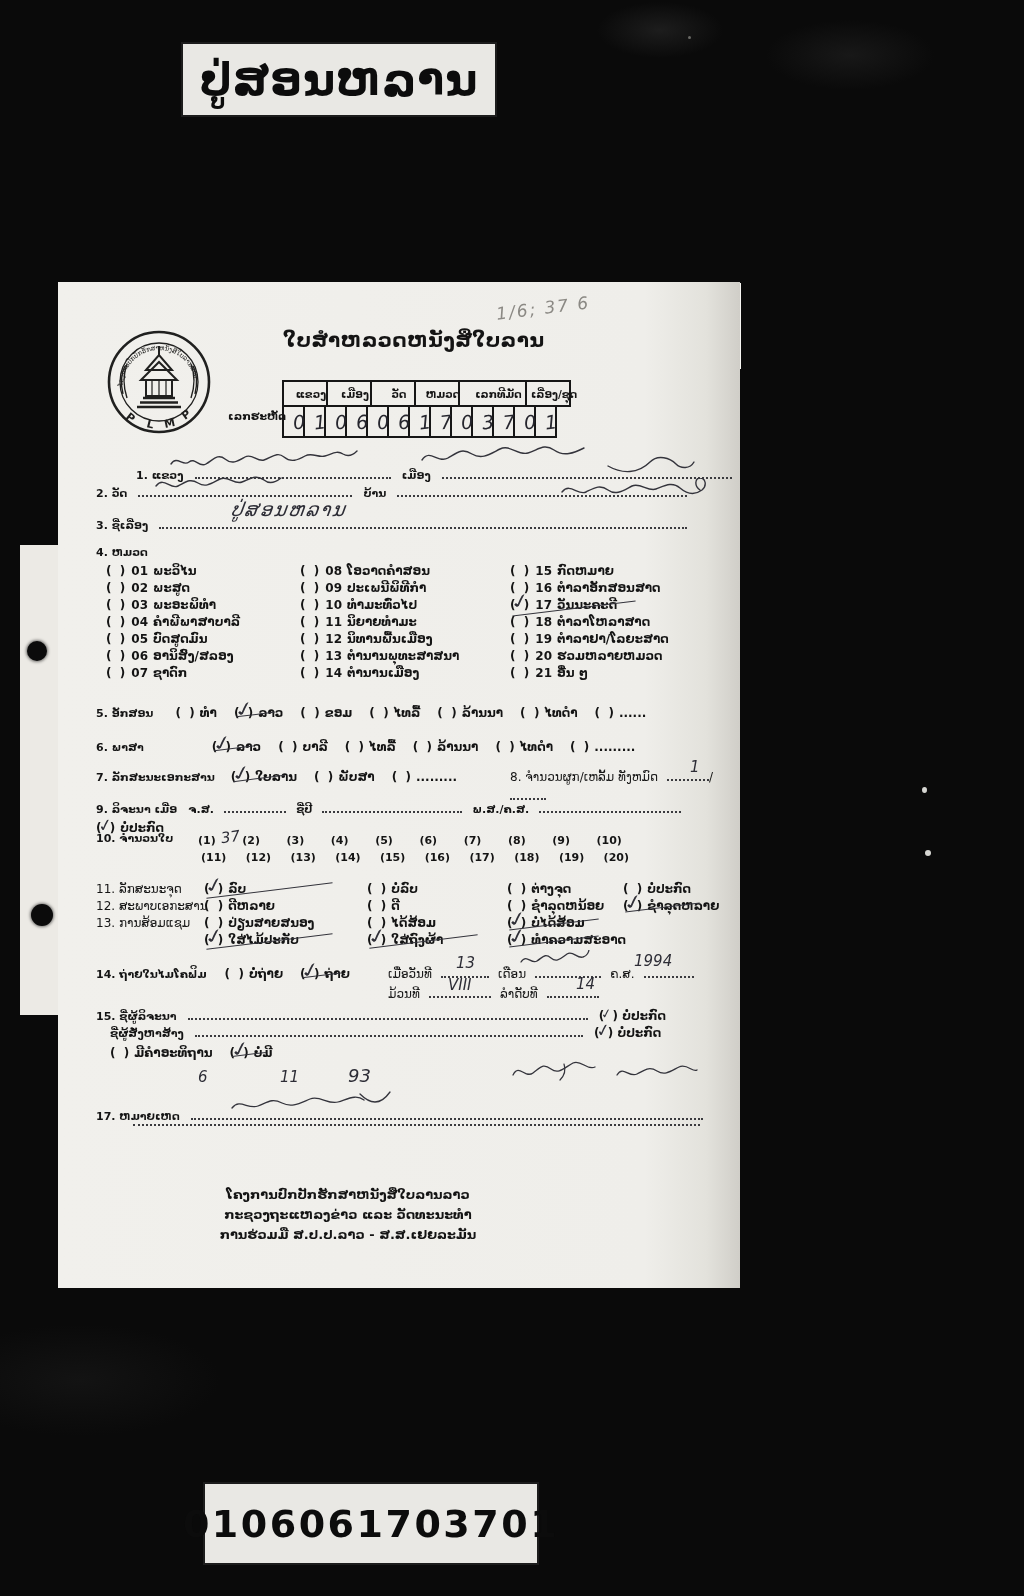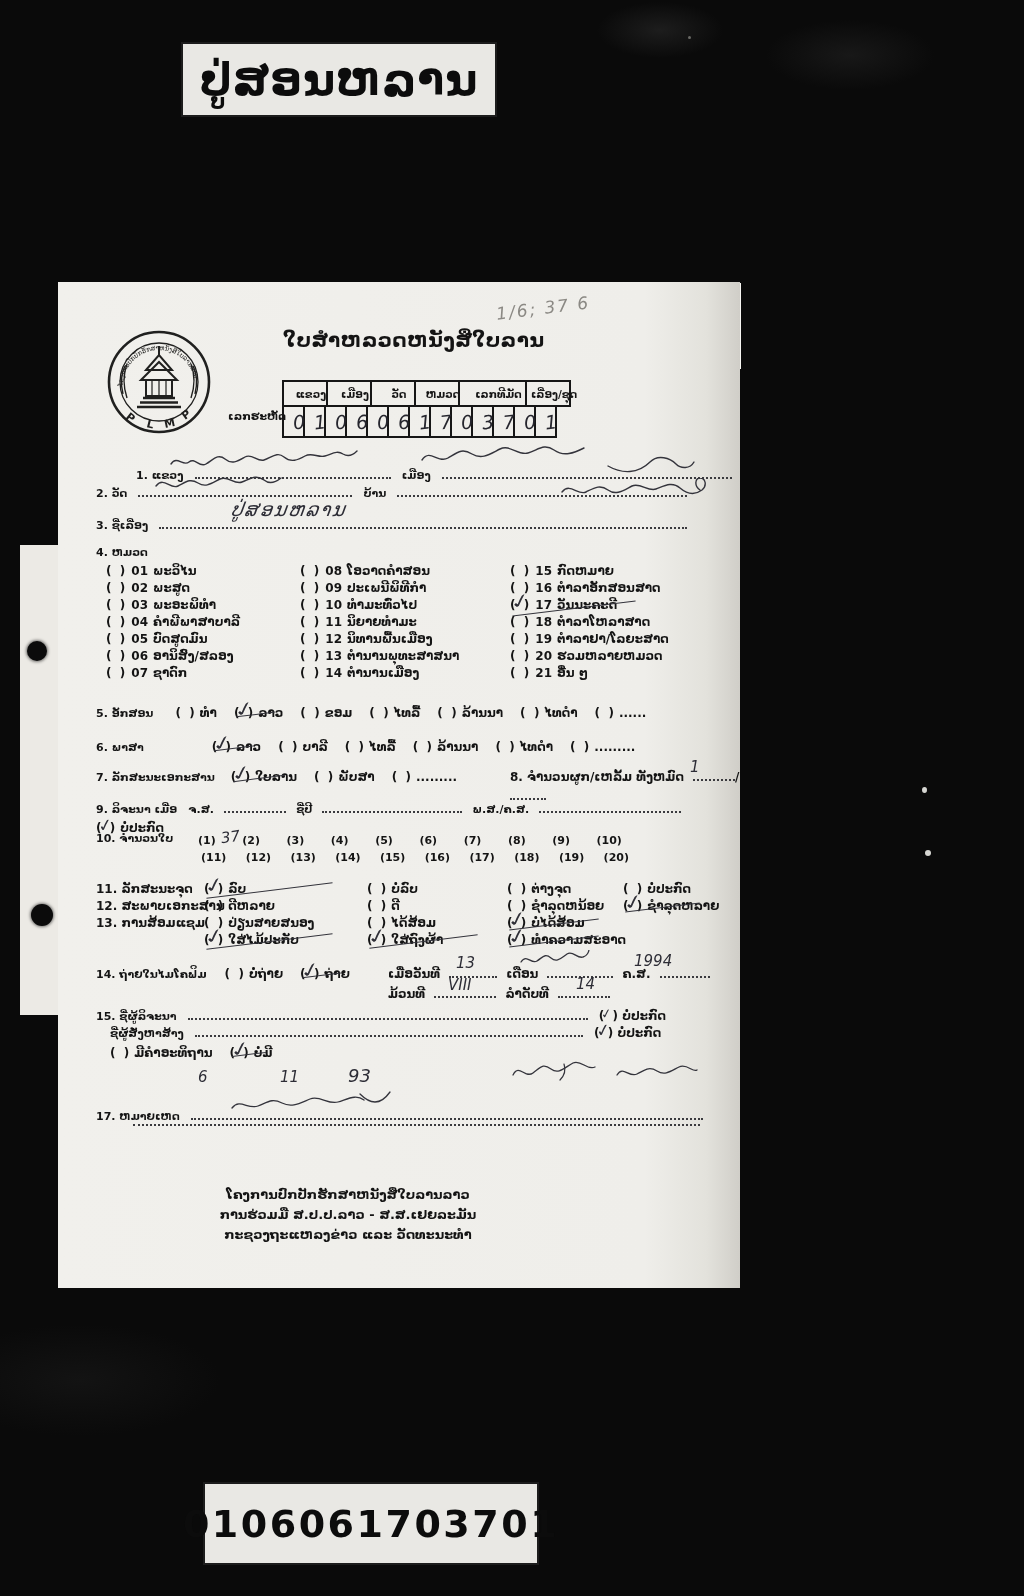--- a/index.html
+++ b/index.html
@@ -17,21 +17,21 @@
   .code-text{font-size:38px;font-weight:800;color:#0c0c0c;letter-spacing:2.5px;}
   
   .paper{position:absolute;left:58px;top:282px;width:682px;height:1006px;color:#141414;
     background:linear-gradient(90deg,#f1f0ec 0%,#efeeea 86%,#e3e2dc 95%,#d0cec8 100%);}
   .edge-sliver{position:absolute;left:20px;top:545px;width:40px;height:470px;background:#eceae5;}
   .corner-page{position:absolute;left:709px;top:283px;width:32px;height:86px;background:#f7f6f2;}
   .hole{position:absolute;border-radius:50%;background:#0b0b0b;box-shadow:0 0 3px 1px rgba(0,0,0,.5);}
   .speck{position:absolute;border-radius:50%;background:#d6d6d2;}
   
   .lab{font-weight:700;font-size:11px;white-space:nowrap;}
-  .lab-sm{font-weight:700;font-size:12px;white-space:nowrap;}
+  .lab-sm{font-weight:400;font-size:12px;white-space:nowrap;}
   .title{font-weight:800;font-size:20px;letter-spacing:.5px;white-space:nowrap;}
   .dots{display:inline-block;height:13px;border-bottom:2px dotted #3a3a3e;}
   
   .opt{position:relative;display:inline-block;font-weight:700;font-size:12px;white-space:nowrap;}
   .flowrow .opt{margin-right:17px;}
   .opt .paren{white-space:pre;margin-right:5px;}
   .tick{position:absolute;left:2px;top:-6px;font-size:17px;font-weight:400;color:#2f2f37;transform:rotate(-10deg);}
   .strike .tick{transform:rotate(-22deg) scaleX(1.5);left:3px;top:-7px;}
   .strike::after{content:'';position:absolute;left:2px;top:58%;width:78%;border-top:1.6px solid #33333b;transform:rotate(-7deg);}
   .slotrow{display:flex;}
@@ -446,21 +446,21 @@
       <span class="lab">17. ຫມາຍເຫດ</span>
       <span class="dots" style="width:512px;margin-left:6px;"></span>
     </div>
     <div class="abs dots" style="left:75px;top:829px;width:567px;"></div>
     <svg class="scrib" style="left:170px;top:812px;" width="140" height="22" viewBox="0 0 140 22">
       <path d="M4,14 c8,-10 16,2 26,-2 c10,-4 14,-8 24,-3 c10,5 18,0 28,-4 c10,-4 18,6 28,3 c10,-3 18,-8 26,-2" fill="none" stroke="currentColor" stroke-width="1.3" stroke-linecap="round"></path>
     </svg>
 
     <div class="footer">
       <div>ໂຄງການປົກປັກຮັກສາຫນັງສືໃບລານລາວ</div>
+      <div>ກະຊວງຖະແຫລງຂ່າວ ແລະ ວັດທະນະທຳ</div>
       <div>ການຮ່ວມມື ສ.ປ.ປ.ລາວ - ສ.ສ.ເຢຍລະມັນ</div>
-      <div>ກະຊວງຖະແຫລງຂ່າວ ແລະ ວັດທະນະທຳ</div>
     </div>
   </div>
 
   <div class="strip" style="left:205px;top:1468px;width:332px;height:79px;margin-top:16px;">
     <span class="code-text">0106061703701</span>
   </div>
 </div>
 
 </body></html>

